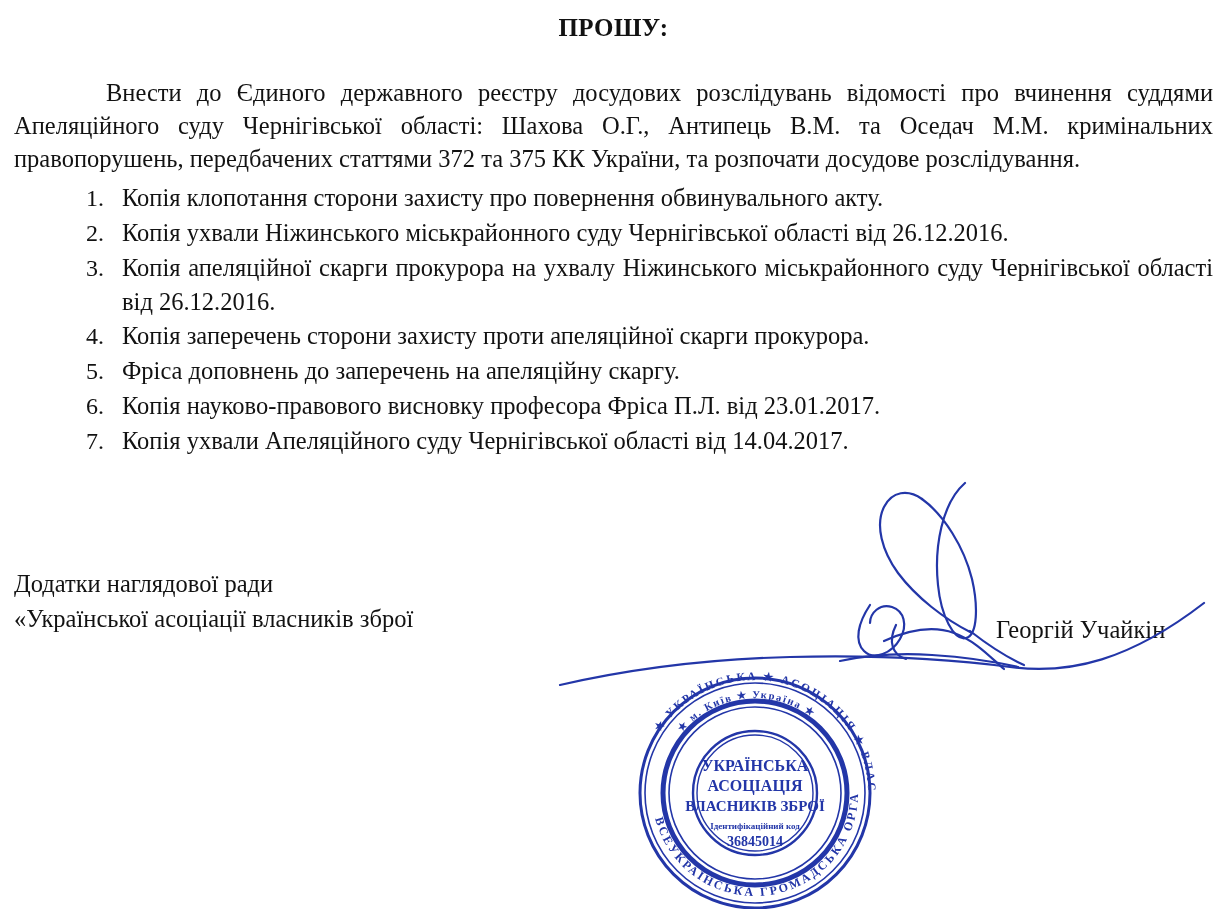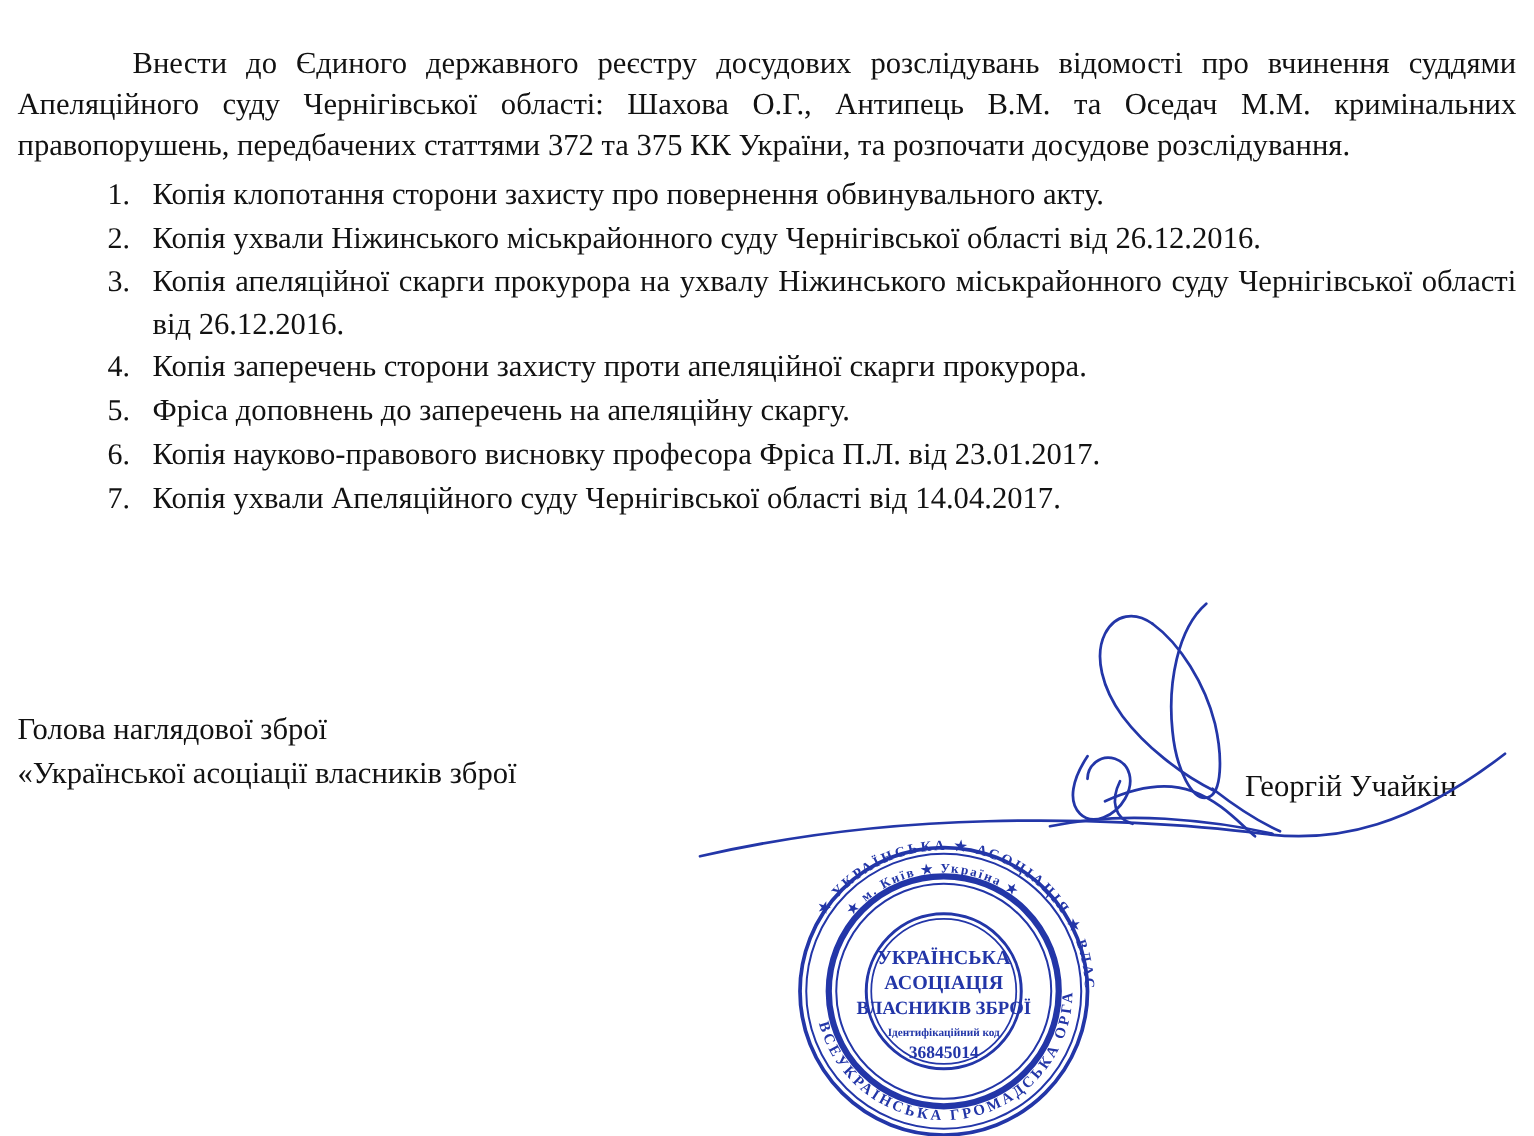--- a/index.html
+++ b/index.html
@@ -85,36 +85,37 @@
     fill: #2336a8;
     font-family: "Liberation Serif", serif;
     font-weight: bold;
   }
 </style>
 </head>
 <body>
 
 <div class="page">
 
+  <div class="heading">ПРОШУ:</div>
 
   <div class="body-par">Внести до Єдиного державного реєстру досудових розслідувань відомості про вчинення суддями Апеляційного суду Чернігівської області: Шахова О.Г., Антипець В.М. та Оседач М.М. кримінальних правопорушень, передбачених статтями 372 та 375 КК України, та розпочати досудове розслідування.</div>
 
 
   <ol class="attachments">
     <li>Копія клопотання сторони захисту про повернення обвинувального акту.</li>
     <li>Копія ухвали Ніжинського міськрайонного суду Чернігівської області від 26.12.2016.</li>
     <li>Копія апеляційної скарги прокурора на ухвалу Ніжинського міськрайонного суду Чернігівської області від 26.12.2016.</li>
     <li>Копія заперечень сторони захисту проти апеляційної скарги прокурора.</li>
     <li>Фріса доповнень до заперечень на апеляційну скаргу.</li>
     <li>Копія науково-правового висновку професора Фріса П.Л. від 23.01.2017.</li>
     <li>Копія ухвали Апеляційного суду Чернігівської області від 14.04.2017.</li>
   </ol>
 
   <div class="signature-block">
-    <div>Голова наглядової зброї</div>
+    <div>Додатки наглядової ради</div>
     <div>«Української асоціації власників зброї</div>
   </div>
 
   <div class="signer-name">Георгій Учайкін</div>
 
   <svg class="sig" viewBox="0 0 670 360">
     <g fill="none" stroke="#2336a8" stroke-width="2.2" stroke-linecap="round">
       <path d="M425 28 C402 48 394 92 398 130 C401 161 414 186 426 183 C438 180 438 150 432 124 C424 92 404 60 382 44"></path>
       <path d="M382 44 C368 34 352 36 344 52 C335 70 342 96 358 118 C376 142 404 164 432 178"></path>
       <path d="M330 150 C318 168 314 186 324 196 C334 206 352 198 360 184 C368 170 364 156 352 152 C340 148 330 158 330 168"></path>

